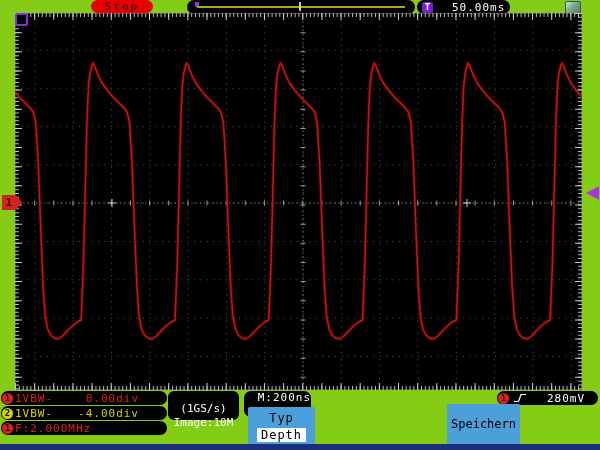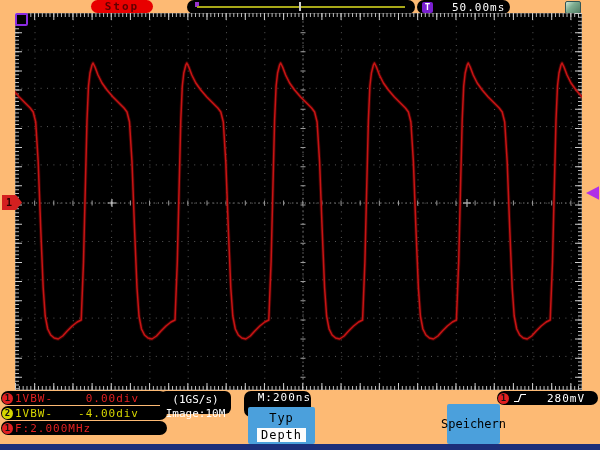--- a/index.html
+++ b/index.html
@@ -1,18 +1,18 @@
 <!DOCTYPE html>
 <html><head>
 <meta charset="utf-8">
 <style>
   html,body{margin:0;padding:0;background:#222;}
   #screen{
     position:relative;width:600px;height:450px;overflow:hidden;
-    background:#fdba74;
+    background:#84cc16;
     font-family:"DejaVu Sans Mono","Liberation Mono",monospace;
     -webkit-font-smoothing:none;
   }
   .abs{position:absolute;}
   .pill{background:#000;border-radius:7px;}
   
   #stop-badge{left:91px;top:0;width:62px;height:13px;background:#e80000;border-radius:7px;
     color:#5e0000;font-weight:bold;font-size:11px;line-height:13px;text-align:center;letter-spacing:2px;}
   #posbar-pill{left:187px;top:0;width:228px;height:14px;}
   #posbar-line{left:10px;top:6px;width:208px;height:2px;background:#a8a818;}
@@ -39,32 +39,32 @@
     color:#111;font-size:9px;font-weight:bold;line-height:11px;text-align:center;letter-spacing:0;}
   .badge.red{background:#e02020;}
   .badge.yellow{background:#d6d600;}
   .redtxt{color:#e02020;} .yeltxt{color:#d6d600;}
   .rowlabel{margin-left:2px;}
   .rowspacer{flex:1;}
   .rowvalue{margin-right:28px;}
   #row-ch1{left:1px;top:391px;width:166px;}
   #row-ch2{left:1px;top:406px;width:166px;}
   #row-freq{left:1px;top:421px;width:166px;}
-  #gs-pill{left:160px;top:391px;width:71px;height:23px;border-radius:6px;
-    color:#fff;font-size:11px;line-height:14px;text-align:center;padding-top:2px;box-sizing:border-box;}
+  #gs-pill{left:168px;top:391px;width:71px;height:29px;border-radius:6px;
+    color:#fff;font-size:11px;line-height:14px;text-align:center;padding-top:11px;box-sizing:border-box;}
   #m-pill{left:244px;top:391px;width:67px;height:26px;color:#fff;font-size:11px;line-height:14px;text-align:right;letter-spacing:1px;}
   #trig-pill{left:497px;top:391px;width:101px;height:14px;display:flex;align-items:center;font-size:11px;}
   #trig-pill .rowlabel{color:#fff;letter-spacing:1px;margin-left:20px;}
   #edge-icon{margin-left:4px;flex:0 0 14px;}
   
   .softbtn{background:#4ba0dc;border-radius:2px;color:#000;font-size:12px;text-align:center;cursor:pointer;}
   #typ-btn{left:248px;top:407px;width:67px;height:37px;}
   #typ-title{margin-top:4px;letter-spacing:1px;}
   #typ-value{display:inline-block;margin-top:3px;padding:0 4px;background:#fcfcfc;color:#000;letter-spacing:1px;}
-  #save-btn{left:447px;top:404px;width:53px;height:40px;display:flex;align-items:center;justify-content:center;}
+  #save-btn{left:447px;top:404px;width:73px;height:40px;display:flex;align-items:center;justify-content:center;}
   #bottom-strip{left:0;top:444px;width:600px;height:6px;background:#1c2f7a;}
 </style>
 </head>
 <body>
 
 <div id="screen">
 
   <div class="abs" id="stop-badge">Stop</div>
 
   <div class="abs pill" id="posbar-pill">

